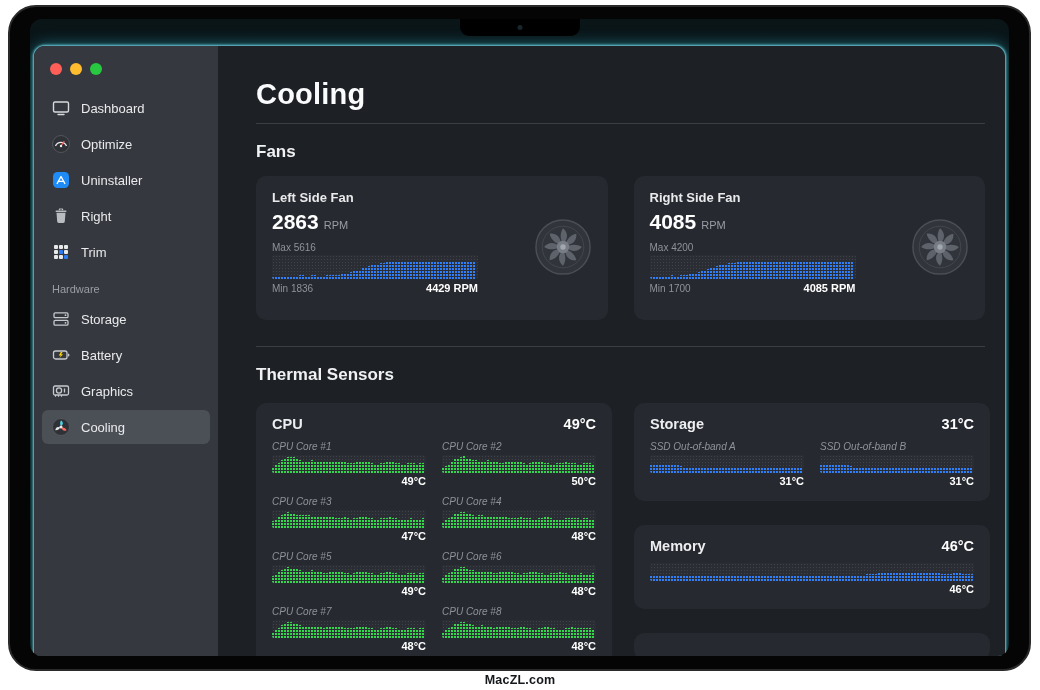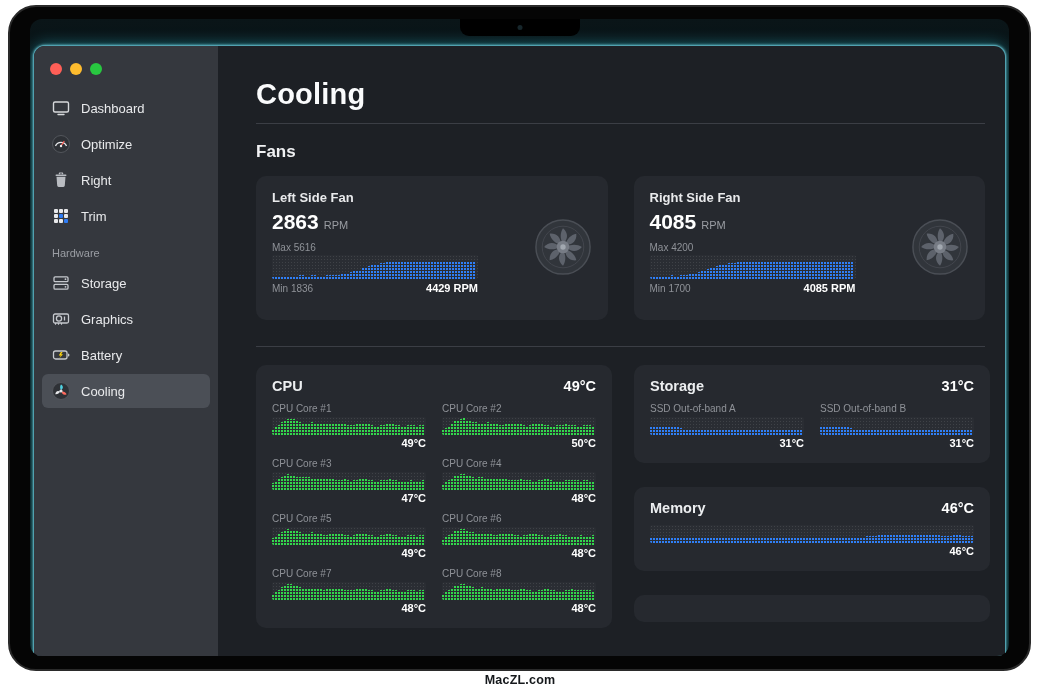--- a/index.html
+++ b/index.html
@@ -69,21 +69,21 @@
 
   
   .sensor-grid { display:flex; gap:22px; margin-top:18px; align-items:flex-start; }
   .sensor-col { display:flex; flex-direction:column; gap:24px; width:356px; }
   .sensor-card { width:356px; background:#26292f; border-radius:10px; padding:13px 16px 14px; }
   .card-head { display:flex; justify-content:space-between; align-items:baseline; }
   .card-title { font-size:14.5px; font-weight:700; color:#eceef0; }
   .card-temp { font-size:14.5px; font-weight:700; color:#ffffff; }
   .mini-grid { display:grid; grid-template-columns:1fr 1fr; column-gap:16px; row-gap:9px; margin-top:9px; }
   .mini.wide { grid-column:1 / -1; }
-  .mini-label { margin-bottom:3px; }
+  .mini-label { margin-bottom:3px;font-style:italic; }
   .mini-chart { width:100%; height:18px; }
   .mini-temp { text-align:right; font-size:11px; font-weight:700; color:#ffffff; margin-top:2px; }
 </style>
 </head>
 <body>
 
 <div class="laptop">
   <div class="screen">
     <div class="window">
       <aside class="sidebar">
@@ -109,20 +109,30 @@
                   <path d="M4.5 12 A6 6 0 0 1 15.5 12" fill="none" stroke="#e8e9eb" stroke-width="1.3"></path>
                   <path d="M10 12 L13 7.5" stroke="#ff5f57" stroke-width="1.3" stroke-linecap="round"></path>
                   <circle cx="10" cy="12" r="1.2" fill="#e8e9eb"></circle>
                 </svg>
               </span>
               <span class="label">Optimize</span>
             </div>
             <div class="item">
               <span class="icon">
                 <svg viewBox="0 0 20 20">
+                  <rect x="2" y="2" width="16" height="16" rx="4.5" fill="#1f8bf7"></rect>
+                  <path d="M6.2 13.5 L10 6.5 L13.8 13.5" fill="none" stroke="#fff" stroke-width="1.4" stroke-linecap="round" stroke-linejoin="round"></path>
+                  <path d="M7.4 11.4h5.2" stroke="#fff" stroke-width="1.4" stroke-linecap="round"></path>
+                </svg>
+              </span>
+              <span class="label">Uninstaller</span>
+            </div>
+            <div class="item">
+              <span class="icon">
+                <svg viewBox="0 0 20 20">
                   <path d="M5.5 6.8h9l-.7 8.8a1.5 1.5 0 0 1-1.5 1.4H7.7a1.5 1.5 0 0 1-1.5-1.4z" fill="#b9bcc1"></path>
                   <rect x="4.5" y="4.4" width="11" height="1.6" rx="0.8" fill="#b9bcc1"></rect>
                   <path d="M8.2 4.2 8.6 3h2.8l.4 1.2" fill="none" stroke="#b9bcc1" stroke-width="1.2"></path>
                 </svg>
               </span>
               <span class="label">Right</span>
             </div>
             <div class="item">
               <span class="icon">
                 <svg viewBox="0 0 20 20">
@@ -151,37 +161,37 @@
                   </g>
                   <circle cx="14.5" cy="6.2" r="0.9" fill="#c6c9ce"></circle>
                   <circle cx="14.5" cy="13.8" r="0.9" fill="#c6c9ce"></circle>
                 </svg>
               </span>
               <span class="label">Storage</span>
             </div>
             <div class="item">
               <span class="icon">
                 <svg viewBox="0 0 20 20">
+                  <rect x="2.5" y="6" width="13.5" height="8" rx="2" fill="none" stroke="#c6c9ce" stroke-width="1.3"></rect>
+                  <path d="M17 8.5v3a1.4 1.4 0 0 0 0-3z" fill="#c6c9ce"></path>
+                  <path d="M9.8 7 7.8 10.4h2l-1.4 2.8 3.6-3.9h-2l1.6-2.3z" fill="#ffd60a"></path>
+                </svg>
+              </span>
+              <span class="label">Battery</span>
+            </div>
+            <div class="item">
+              <span class="icon">
+                <svg viewBox="0 0 20 20">
                   <rect x="2.5" y="5" width="15" height="9" rx="1.5" fill="none" stroke="#c6c9ce" stroke-width="1.3"></rect>
                   <circle cx="8" cy="9.5" r="2.6" fill="none" stroke="#c6c9ce" stroke-width="1.3"></circle>
                   <path d="M13.5 7.5v4" stroke="#c6c9ce" stroke-width="1.3"></path>
                   <path d="M4.5 14v1.8M7.5 14v1.8M10.5 14v1.8" stroke="#c6c9ce" stroke-width="1.1"></path>
                 </svg>
               </span>
               <span class="label">Graphics</span>
-            </div>
-            <div class="item">
-              <span class="icon">
-                <svg viewBox="0 0 20 20">
-                  <rect x="2.5" y="6" width="13.5" height="8" rx="2" fill="none" stroke="#c6c9ce" stroke-width="1.3"></rect>
-                  <path d="M17 8.5v3a1.4 1.4 0 0 0 0-3z" fill="#c6c9ce"></path>
-                  <path d="M9.8 7 7.8 10.4h2l-1.4 2.8 3.6-3.9h-2l1.6-2.3z" fill="#ffd60a"></path>
-                </svg>
-              </span>
-              <span class="label">Battery</span>
             </div>
             <div class="item selected">
               <span class="icon">
                 <svg viewBox="0 0 20 20">
                   <circle cx="10" cy="10" r="8.5" fill="#2e3136" stroke="#53565c"></circle>
                   <path d="M10 3.5 C12.5 5, 12.5 7.5, 10 9 C8.8 7.5, 8.8 5, 10 3.5Z" fill="#4fd1e0"></path>
                   <path transform="rotate(120 10 10)" d="M10 3.5 C12.5 5, 12.5 7.5, 10 9 C8.8 7.5, 8.8 5, 10 3.5Z" fill="#ff6b5e"></path>
                   <path transform="rotate(240 10 10)" d="M10 3.5 C12.5 5, 12.5 7.5, 10 9 C8.8 7.5, 8.8 5, 10 3.5Z" fill="#e8e9eb"></path>
                   <circle cx="10" cy="10" r="1.6" fill="#e8e9eb"></circle>
                 </svg>
@@ -380,20 +390,21 @@
                     <path d="M30 10.5 C35.5 15,35.5 22,30 26.5 C26.8 22,26.8 15,30 10.5Z" transform="rotate(225 30 30)"></path>
                     <path d="M30 10.5 C35.5 15,35.5 22,30 26.5 C26.8 22,26.8 15,30 10.5Z" transform="rotate(270 30 30)"></path>
                     <path d="M30 10.5 C35.5 15,35.5 22,30 26.5 C26.8 22,26.8 15,30 10.5Z" transform="rotate(315 30 30)"></path>
                   </g>
                   <circle cx="30" cy="30" r="6.5" fill="#777c85"></circle>
                   <circle cx="30" cy="30" r="2.8" fill="#a2a8b0"></circle>
                 </svg></div>
             </div>
           </div>
         <hr class="divider d2">
+        <h2>Thermal Sensors</h2>
         <div class="sensor-grid">
           <div class="sensor-col" id="sensor-col-left">
               <div class="sensor-card">
                 <div class="card-head">
                   <span class="card-title">CPU</span>
                   <span class="card-temp">49°C</span>
                 </div>
                 <div class="mini-grid">
                   <div class="mini">
                     <div class="mini-label tiny">CPU Core #1</div>

